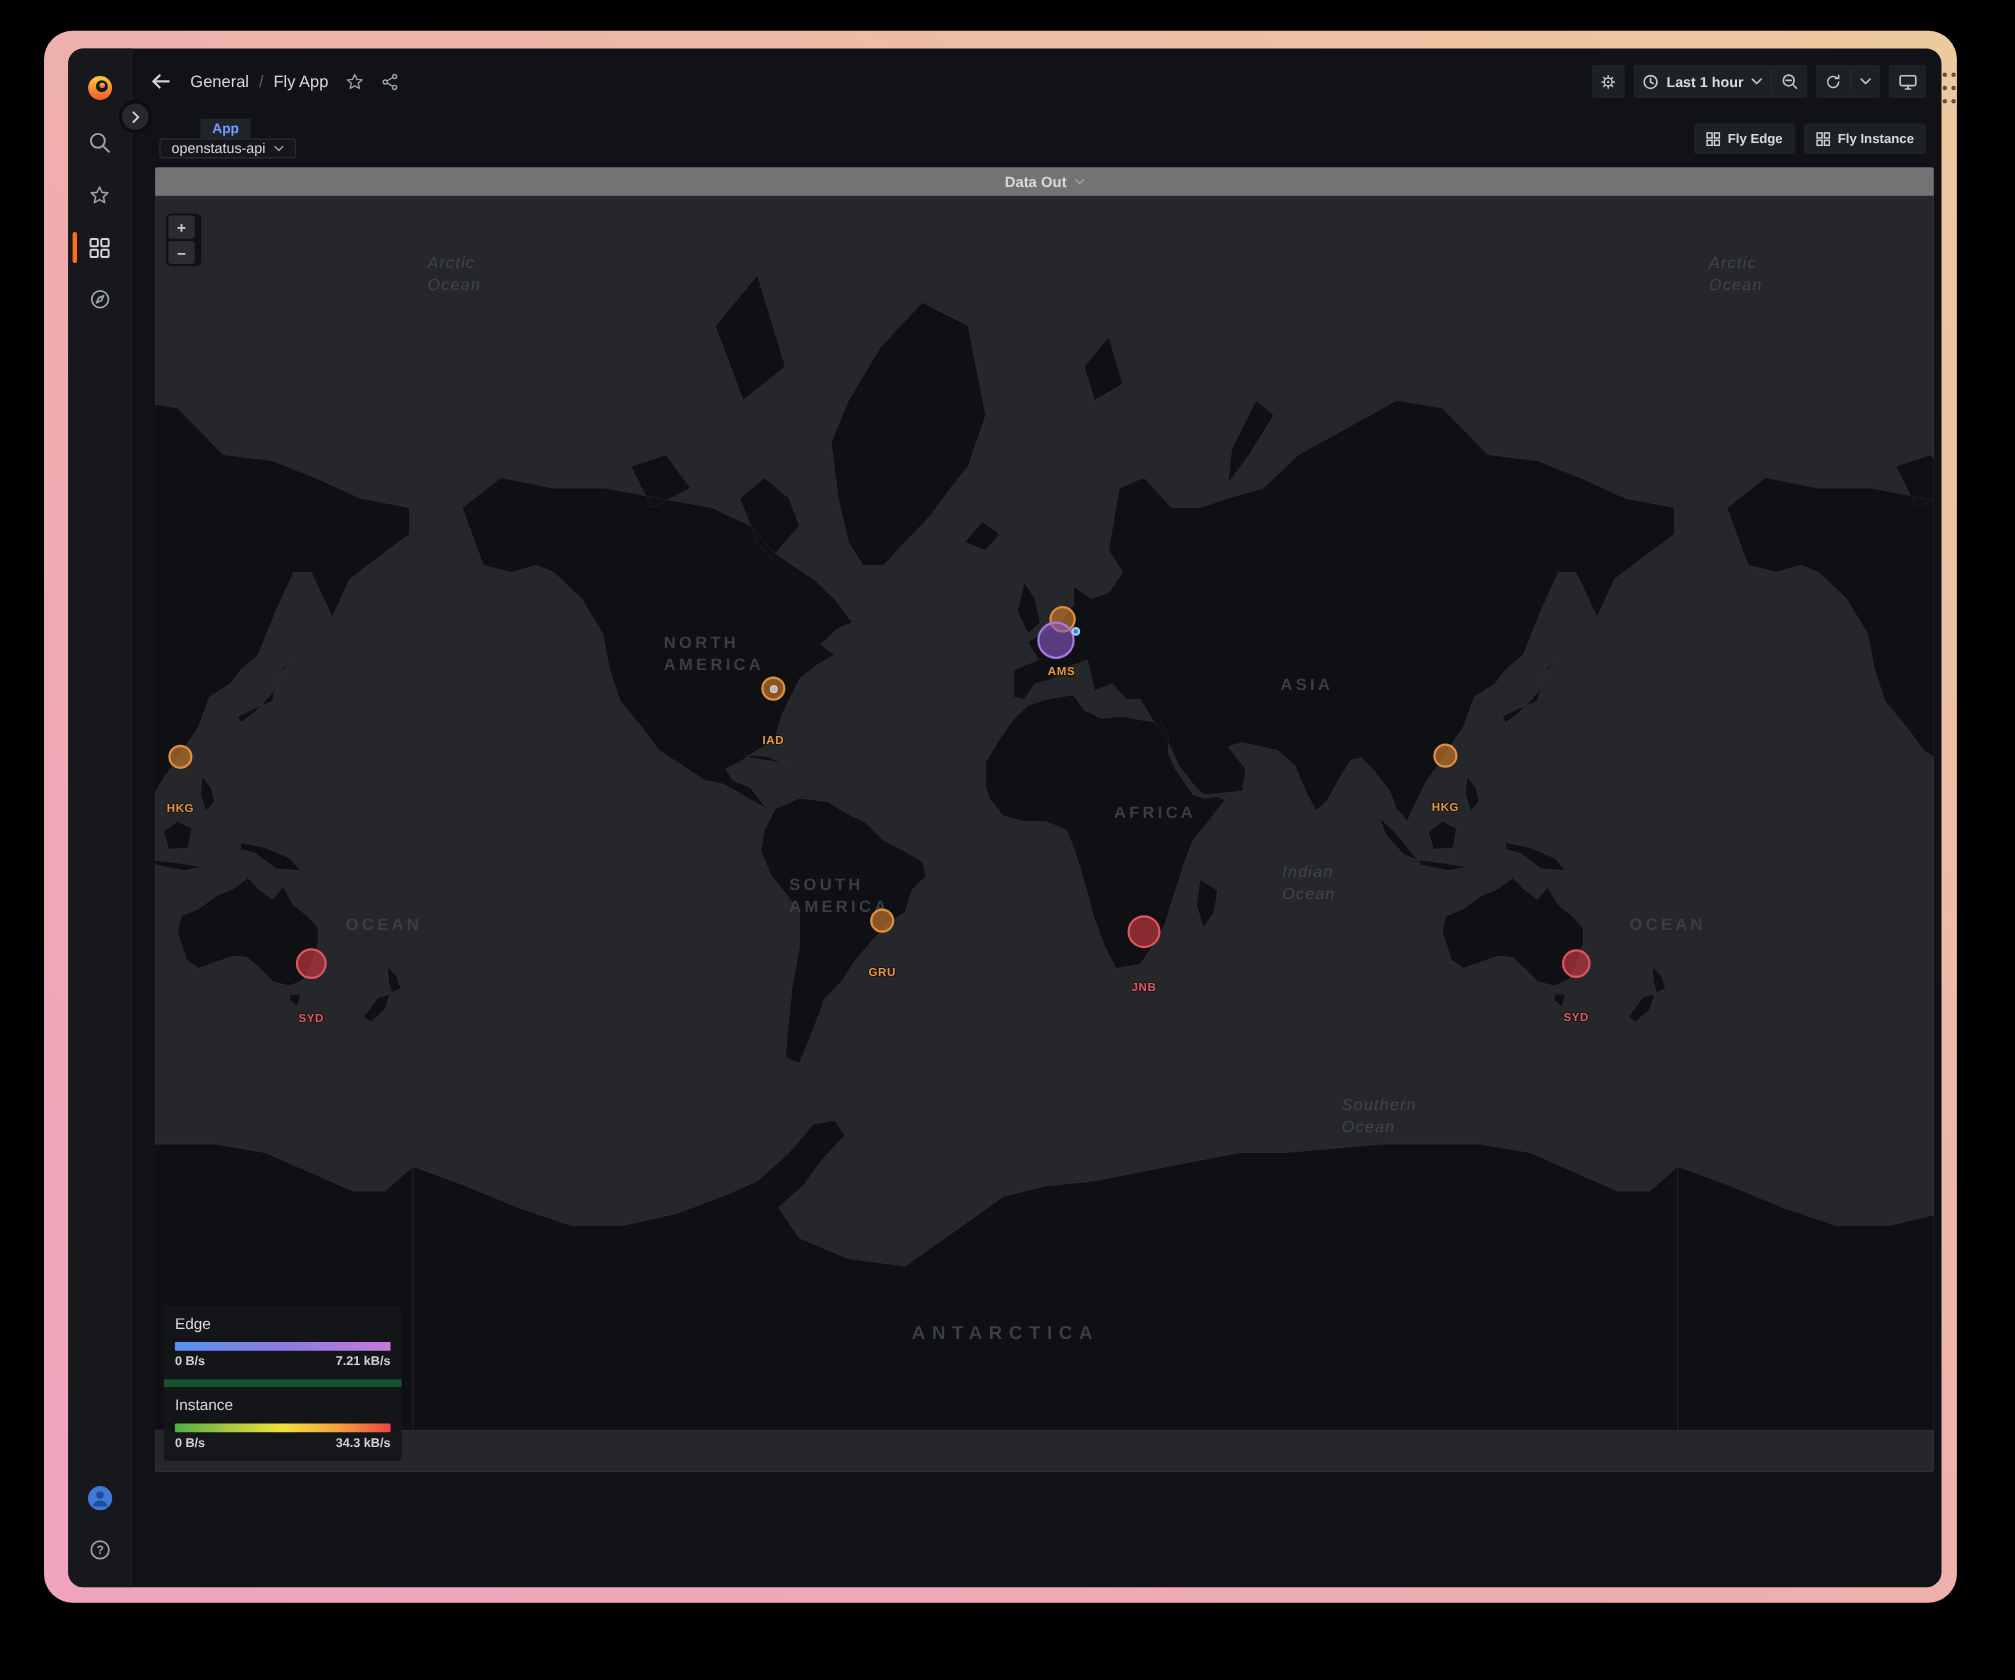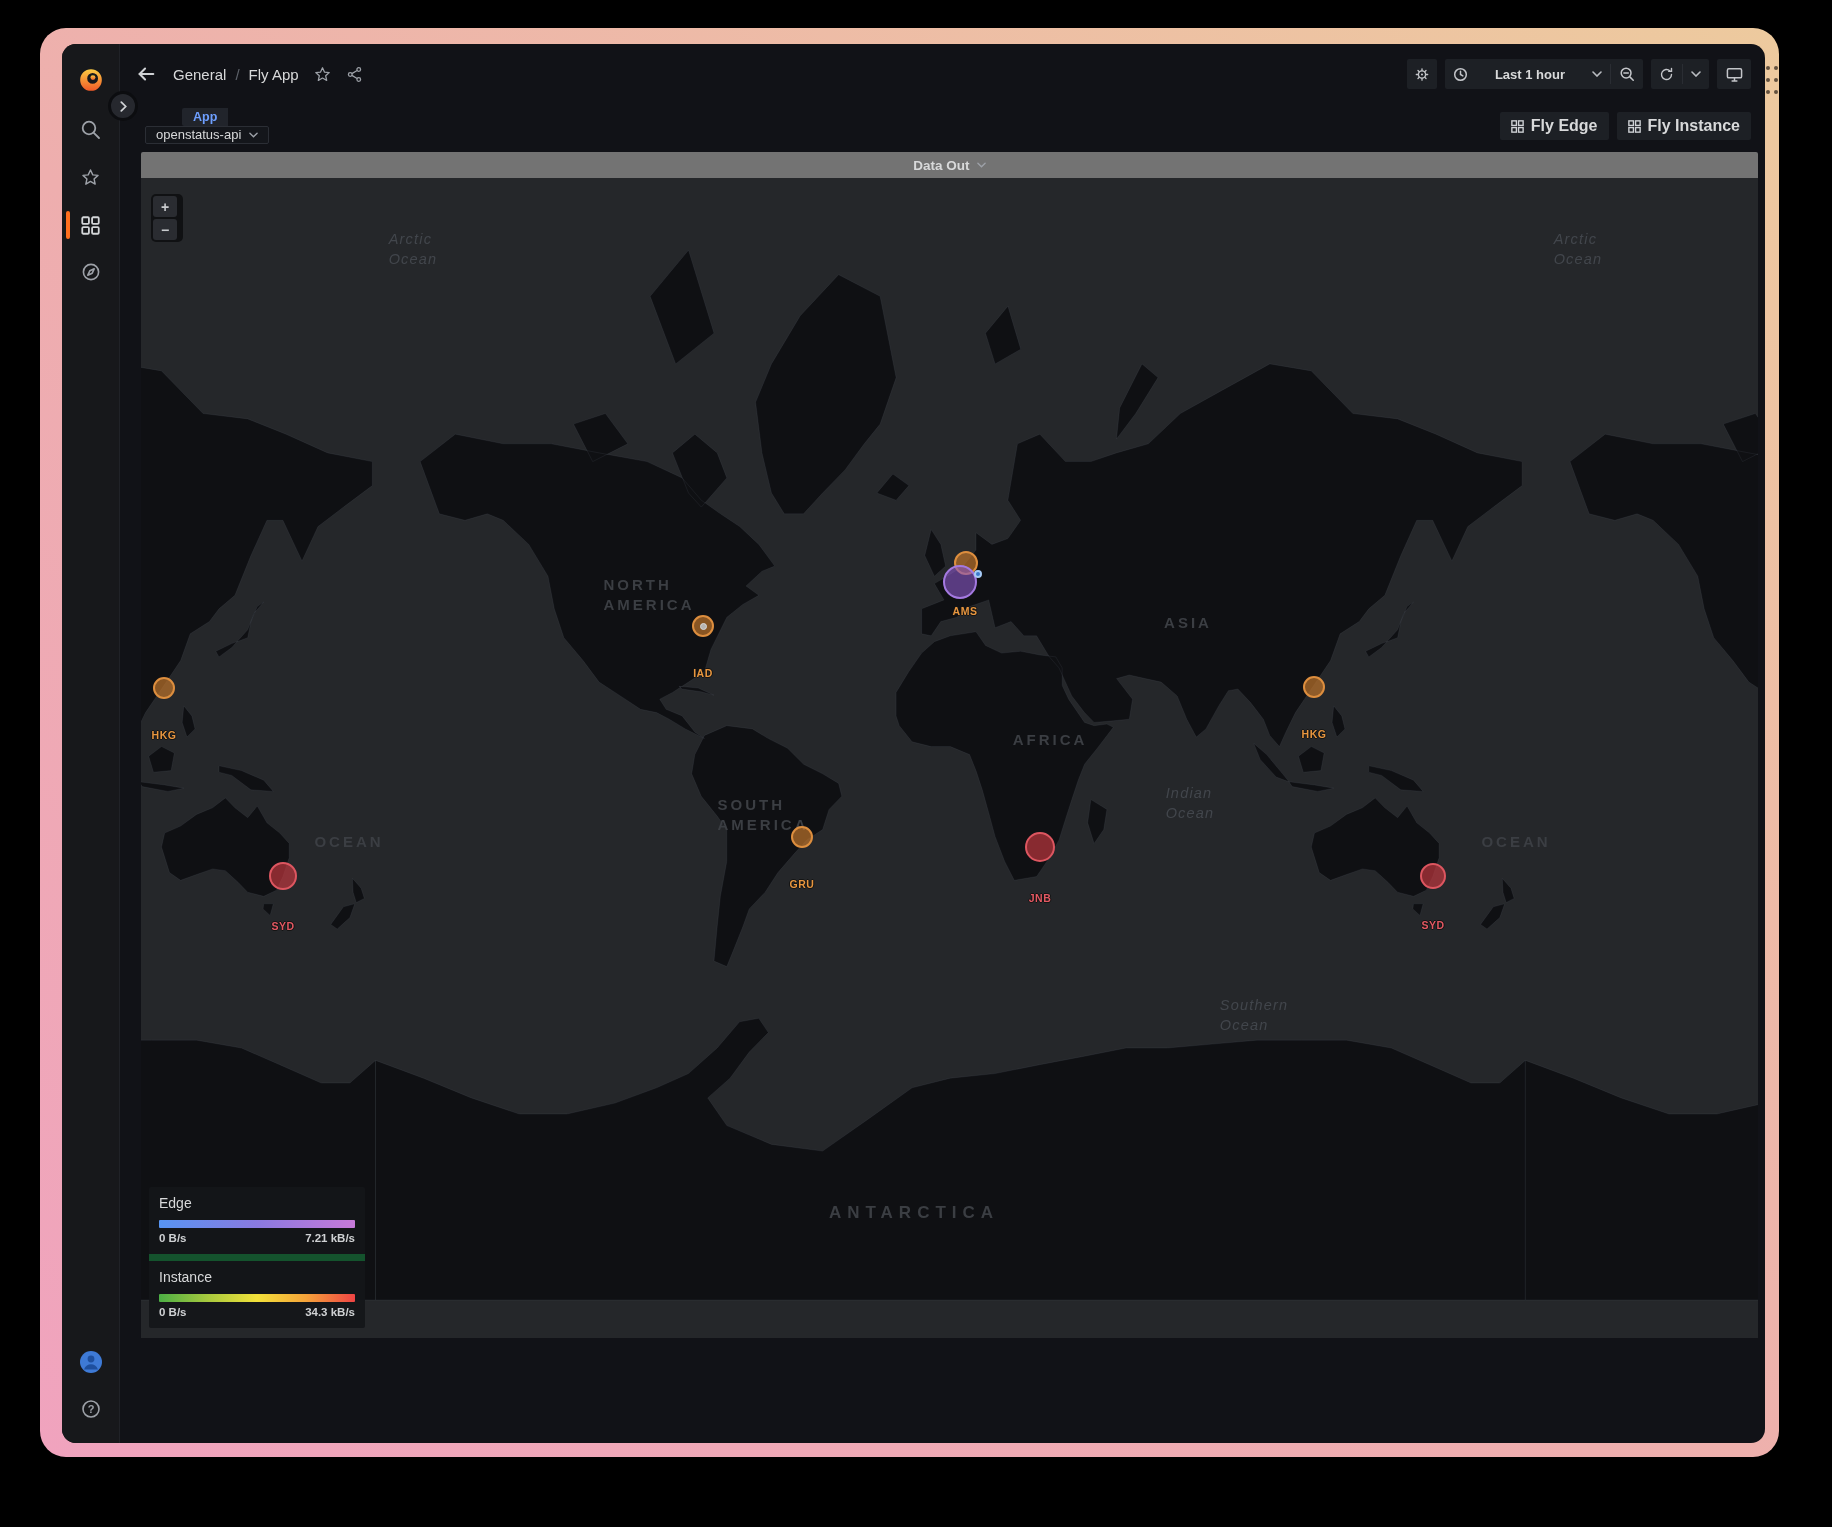--- a/index.html
+++ b/index.html
@@ -22,34 +22,34 @@
   .main{position:absolute;left:57px;top:0;right:0;bottom:0;}
   .topbar{display:flex;align-items:center;height:60px;padding:0 14px 0 16px;}
   .icon-btn{background:none;border:none;padding:0;display:flex;align-items:center;justify-content:center;cursor:pointer;}
   .breadcrumb{display:flex;align-items:baseline;margin-left:16px;font-size:15px;}
   .bc-section{color:#d8d9da;}
   .bc-sep{color:#5e636b;margin:0 9px;}
   .bc-title{color:#d8d9da;}
   .tb-icon{margin-left:15px;display:flex;align-items:center;cursor:pointer;}
   .tb-right{margin-left:auto;display:flex;align-items:center;gap:8px;}
   .tbtn{height:30px;background:#1d2025;border:none;border-radius:2px;color:#c3c5c9;display:flex;
-        align-items:center;justify-content:center;padding:12px 8px;cursor:pointer;font-family:inherit;gap:20px;}
+        align-items:center;justify-content:center;padding:12px 8px;cursor:pointer;font-family:inherit;}
   .tb-group{display:flex;align-items:stretch;background:#1d2025;border-radius:2px;height:30px;}
   .tb-group .tbtn{background:transparent;height:30px;}
   .tb-group .divider{width:1px;background:#2a2d33;margin:5px 0;}
   .time-label{color:#d8d9da;font-size:13px;font-weight:bold;margin:0 7px 0 7px;}
   
   .subbar{display:flex;align-items:center;height:44px;padding:0 14px 0 22px;}
   .var-chip{display:flex;align-items:center;height:36px;flex-direction:column;}
   .var-label{background:#21242b;color:#6e9fff;font-size:12.5px;font-weight:bold;height:28px;display:flex;
              align-items:center;padding:0 11px;border-radius:2px 0 0 2px;}
   .var-value{background:#14161b;border:1px solid #2b2e35;color:#d8d9da;font-size:13px;height:26px;display:flex;
              align-items:center;padding:0 10px;margin-left:4px;border-radius:2px;gap:8px;cursor:pointer;}
   .link-btns{margin-left:auto;display:flex;gap:8px;}
-  .link-btn{height:28px;background:#1d2025;border:none;border-radius:2px;color:#d8d9da;font-size:16px;
+  .link-btn{height:28px;background:#1d2025;border:none;border-radius:2px;color:#d8d9da;font-size:12px;
             font-weight:bold;display:flex;align-items:center;gap:7px;padding:0 11px;cursor:pointer;font-family:inherit;}
   
   .panel{position:absolute;left:22px;top:108px;width:1617px;height:1186px;background:#737373;border-radius:2px;}
   .panel-header{height:26px;display:flex;align-items:center;justify-content:center;gap:7px;cursor:pointer;}
   .panel-title{color:#d8d9da;font-size:13.5px;font-weight:bold;}
   .map-body{position:relative;width:1617px;height:1160px;background:#25272a;overflow:hidden;}
   .map-body svg.world{position:absolute;left:0;top:0;}
   .land{fill:#0f1013;stroke:rgba(130,140,155,.10);stroke-width:1;}
   .map-label{position:absolute;transform:translate(-50%,-50%);white-space:pre;text-align:left;line-height:1.35;pointer-events:none;}
   .map-label.continent{font-size:15px;font-weight:bold;letter-spacing:3px;color:#3b3e43;}

